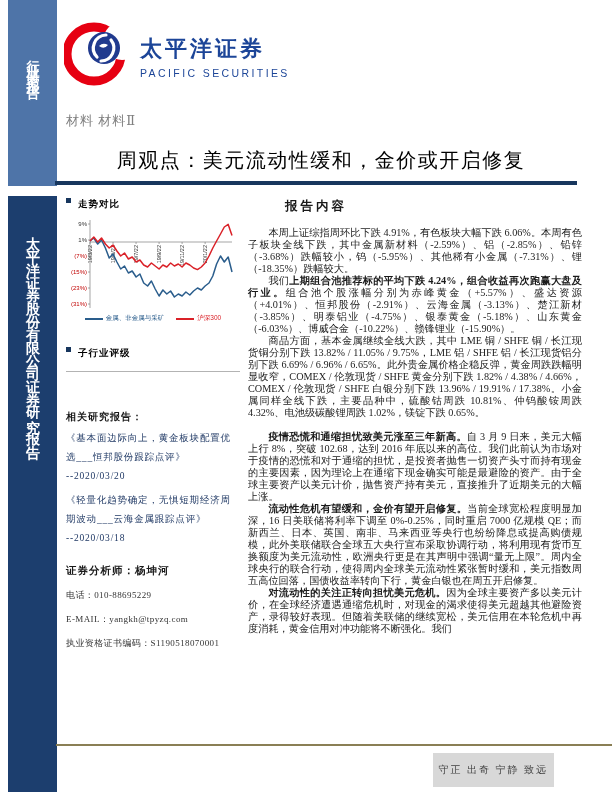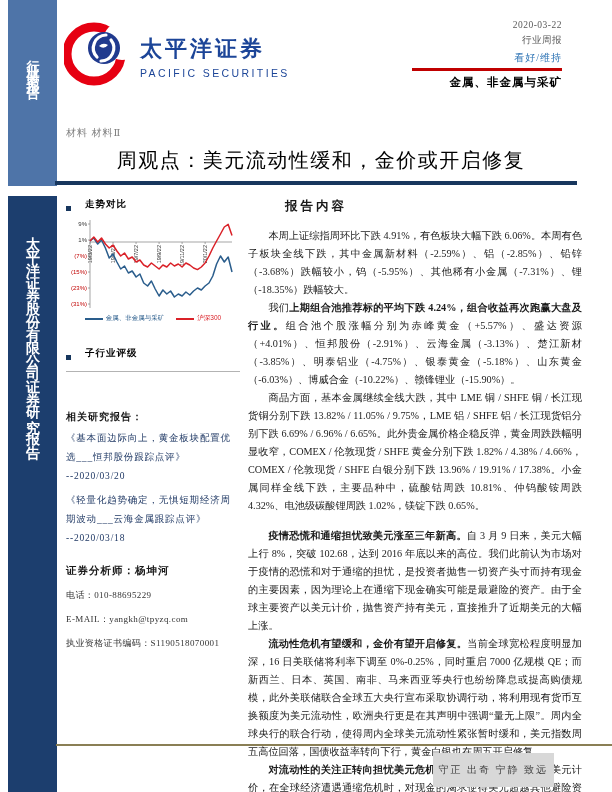--- a/index.html
+++ b/index.html
@@ -18,30 +18,30 @@
   .logo-wrap{position:absolute;left:64px;top:14px;display:flex;align-items:flex-start;}
   .logo-mark{width:64px;height:80px;}
   .logo-text{margin-left:12px;margin-top:20px;}
   .logo-cn{font-size:22px;font-weight:bold;letter-spacing:3px;font-family:"Liberation Sans",sans-serif;}
   .logo-en{font-size:10.5px;letter-spacing:2.4px;margin-top:3px;font-family:"Liberation Sans",sans-serif;text-align:center;}
   .hdr-right{position:absolute;right:50px;top:20px;width:170px;text-align:right;}
   .hdr-date,.hdr-type{font-size:9.5px;color:#595959;margin-bottom:4px;letter-spacing:.5px;}
   .hdr-rating{font-size:10px;color:#2e74b5;margin-bottom:3px;letter-spacing:1px;}
   .hdr-redline{height:3px;width:150px;margin-left:auto;}
   .hdr-industry{font-size:11.5px;font-weight:bold;color:#000;margin-top:4px;letter-spacing:1px;}
-  .sector-tags{position:absolute;left:66px;top:126px;font-size:10px;color:#808080;letter-spacing:1px;}
+  .sector-tags{position:absolute;left:66px;top:112px;font-size:13px;color:#808080;letter-spacing:1px;}
 
   
   .doc-title{position:absolute;left:62px;right:32px;top:147px;text-align:center;
              font-size:20px;letter-spacing:1.5px;color:#000;}
   .title-rule{position:absolute;left:55px;top:181px;width:522px;height:4px;background:#17365d;}
 
   
   .leftcol{position:absolute;left:66px;top:198px;width:174px;}
-  .sec-head{display:flex;align-items:flex-end;gap:14px;font-size:9.5px;font-weight:bold;color:#000;letter-spacing:1px;}
+  .sec-head{display:flex;align-items:flex-start;gap:7px;font-size:9.5px;font-weight:bold;color:#000;letter-spacing:1px;}
   .sq{width:5px;height:5px;background:#17365d;flex:0 0 auto;}
   .chart-box{margin-top:5px;}
   .chart-svg{display:block;width:170px;height:96px;}
   .chart-legend{display:flex;justify-content:center;gap:12px;margin-top:2px;font-size:6.5px;
                 font-family:"Liberation Sans",sans-serif;}
   .chart-legend .li{display:flex;align-items:center;gap:3px;}
   .chart-legend .sw{width:18px;height:2px;}
   .sec2{margin-top:24px;font-family:Liberation Serif, serif;}
   .divider{border:none;border-top:1px solid #b3b3b3;margin:11px 0 0 0;}
   .sec3{margin-top:17px;}
@@ -49,21 +49,21 @@
   .related-head{font-size:10px;font-weight:bold;letter-spacing:1px;}
   .related-item{color:#1f3864;font-size:9.5px;line-height:19px;letter-spacing:.8px;margin-top:5px;}
   .analyst{margin-top:16px;}
   .analyst-head{font-size:10.5px;font-weight:bold;letter-spacing:1px;}
   .analyst-row{font-size:9px;color:#333;margin-top:11px;letter-spacing:.4px;}
 
   
   .rightcol{position:absolute;left:248px;top:198px;width:334px;}
   .report-head{font-size:12.5px;font-weight:bold;letter-spacing:3px;margin-left:37px;}
   .paras{margin-top:12px;}
-  .rpt-p{font-size:10.2px;line-height:18px;text-align:justify;text-indent:2em;margin:0;}
+  .rpt-p{font-size:10.2px;line-height:12px;text-align:justify;text-indent:2em;margin:0;}
   .rpt-p.gap{margin-top:12px;}
   .rpt-p b{font-weight:bold;}
 
   
   .footer-line{position:absolute;left:56px;right:0;top:744px;height:2px;background:#8a7f55;}
   .footer-left{position:absolute;left:68px;top:755px;font-size:9.5px;color:#404040;letter-spacing:1px;}
   .footer-right{position:absolute;right:58px;top:753px;font-size:10px;color:#3f3f3f;
                 background:#d8d8d8;padding:10px 6px;letter-spacing:2px;}
 </style>
 </head>
@@ -86,27 +86,20 @@
       <path d="M42 21 a13 13 0 0 0 -9 22" stroke="#ffffff" stroke-width="3.2" fill="none" stroke-linecap="round"></path>
       <path d="M37 47 a13 13 0 0 0 10 -21" stroke="#ffffff" stroke-width="3.2" fill="none" stroke-linecap="round"></path>
       <path d="M35 32 q4 -4 9 -1 q-4 5 -9 1z" fill="#ffffff"></path>
     </svg>
     <div class="logo-text">
       <div class="logo-cn" style="color: rgb(28, 69, 152);">太平洋证券</div>
       <div class="logo-en" style="color: rgb(28, 69, 152);">PACIFIC SECURITIES</div>
     </div>
   </div>
 
-  <div class="hdr-right">
-    <div class="hdr-date">2020-03-22</div>
-    <div class="hdr-type">行业周报</div>
-    <div class="hdr-rating">看好/维持</div>
-    <div class="hdr-redline" style="background: rgb(192, 0, 0);"></div>
-    <div class="hdr-industry">金属、非金属与采矿</div>
-  </div>
 
   <div class="sector-tags">材料 材料Ⅱ</div>
 
   <div class="doc-title">周观点：美元流动性缓和，金价或开启修复</div>
   <div class="title-rule"></div>
 
   <div class="leftcol">
     <div class="sec-head">
       <span class="sq"></span>
       <span>走势对比</span>

